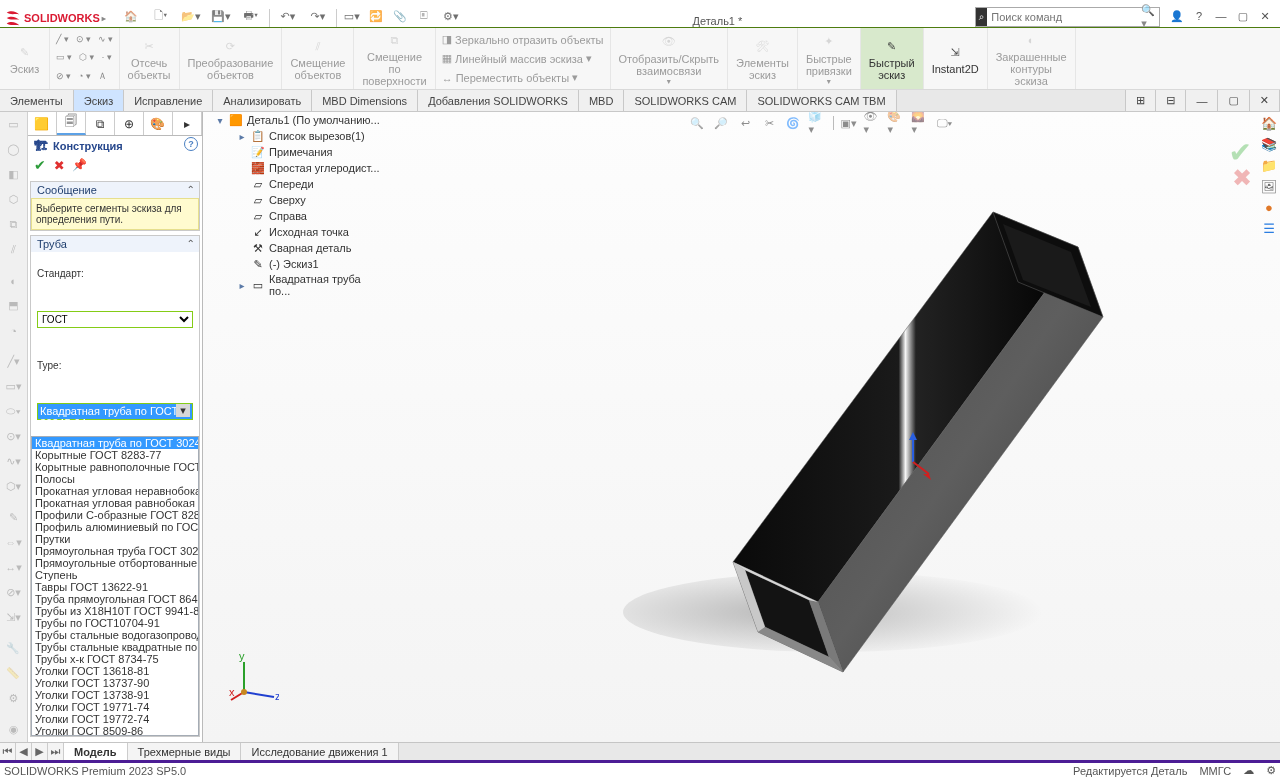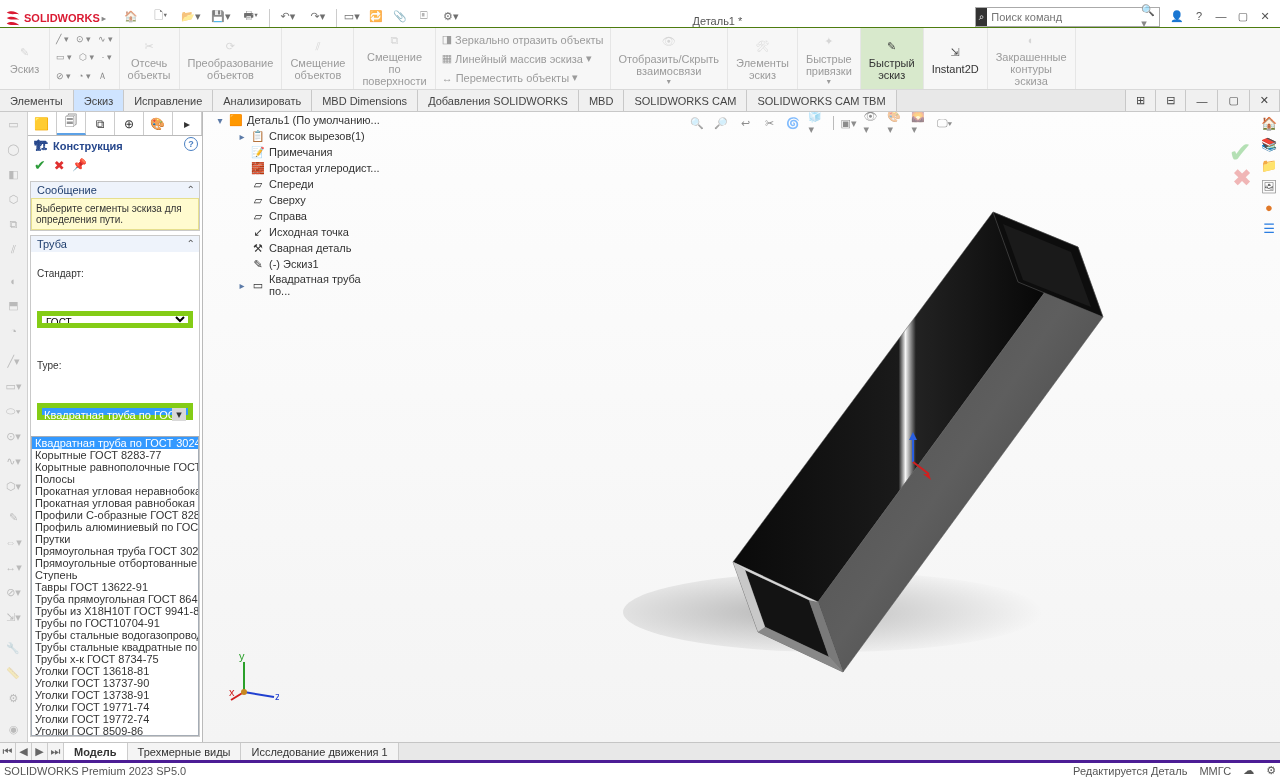--- a/index.html
+++ b/index.html
@@ -50,21 +50,21 @@
 .pmgr-tabs { display:flex; height:24px; border-bottom:1px solid #bababa; background:#fff;}
 .pmtab { flex:1; display:flex;align-items:center;justify-content:center; border-right:1px solid #ccc; font-size:12px;}
 .pmtab.active { background:#fff; border-bottom:2px solid #5ca1e6;}
 .pmgr-title { display:flex; align-items:center; gap:5px; padding:3px 6px; font-weight:bold; color:#26478c; background:#fff;}
 .pmgr-confirm { display:flex; gap:8px; padding:2px 6px 6px 6px; align-items:center;}
 .pmsection { border:1px solid #c9c9c9; margin:2px; }
 .pmsection .hdr { background:#eef3fb; padding:2px 6px; font-size:11px; color:#1f3e6e; position:relative;}
 .pmsection .hdr .chev { position:absolute; right:4px; top:2px; color:#555; font-size:10px;}
 .pmsg { background:#fffbcf; border:1px solid #e6df8d; padding:4px; font-size:10px; color:#333; }
 .pmrow { padding:16px 6px; font-size:10px; color:#333; }
-.pmselect { width:100%; font-size:10px; height:17px; border:5px solid #84cc16; background:#fff;}
+.pmselect { width:100%; font-size:10px; height:17px; border:1px solid #84cc16; background:#fff;}
 .pmselect.hl { background:#3399ff; color:#fff;}
 .pmlist { max-height: 300px; overflow-y:scroll; font-size:10px; border:1px solid #a5acb5;}
 .pmlist div { padding:0 3px; white-space:nowrap; overflow:hidden; text-overflow:clip; cursor:default;}
 .pmlist div.sel { background:#3399ff; color:#fff;}
 
 
 .ftree { position:absolute; left: 215px; top: 0; width: 170px; font-size:11px; color:#333; z-index:3; }
 .ftree .node { display:flex; align-items:center; gap:4px; padding:1px 0; }
 .ftree .exp { width:10px; text-align:center; color:#5b7aa7; font-size:10px;}
 .ftree .ficon { width:14px; height:14px; display:flex;align-items:center;justify-content:center;}

